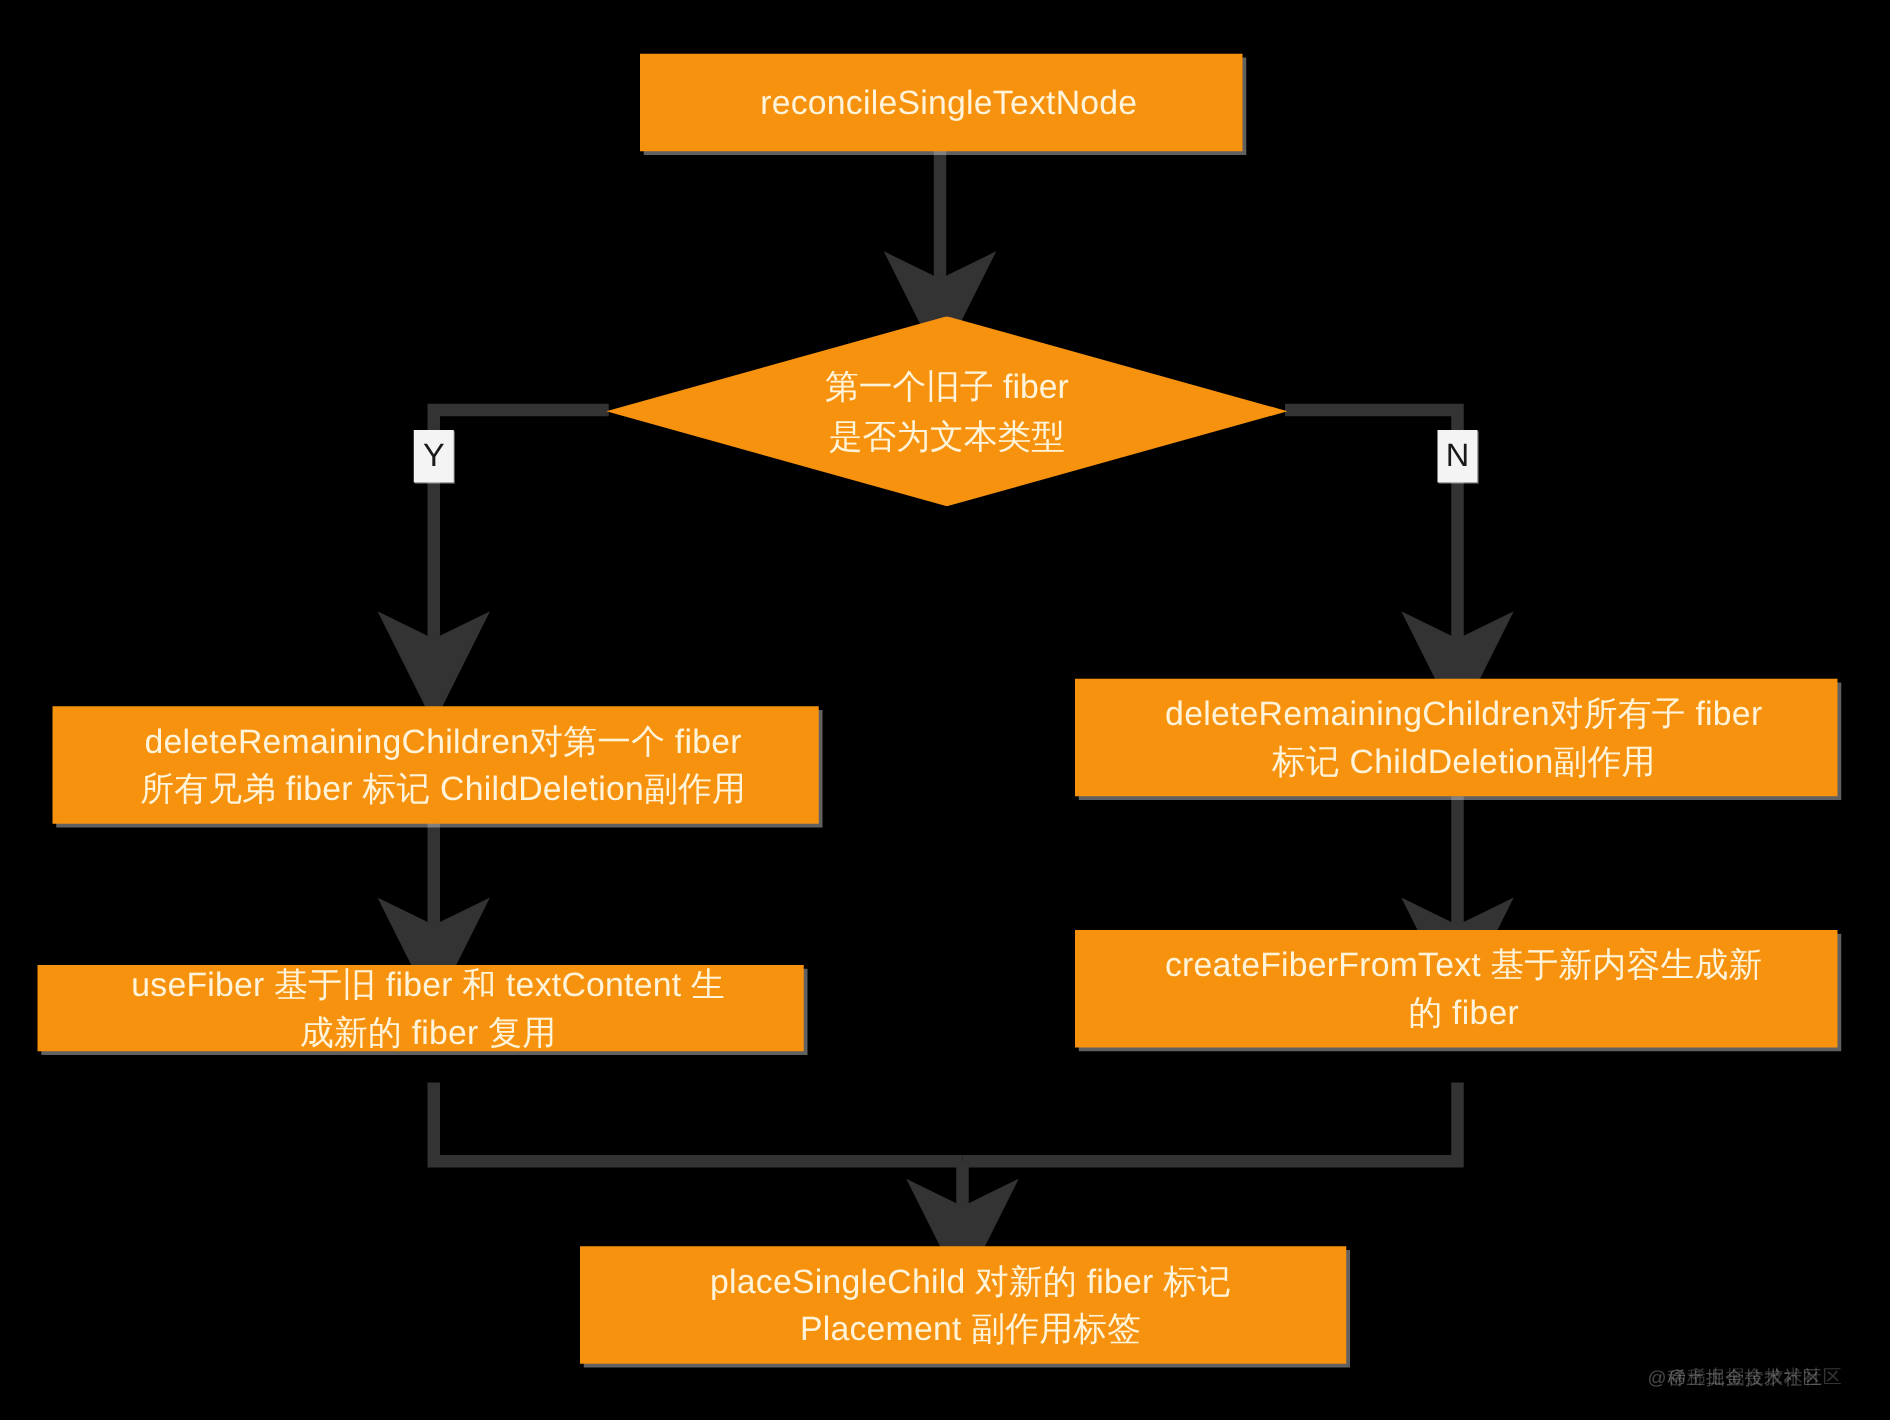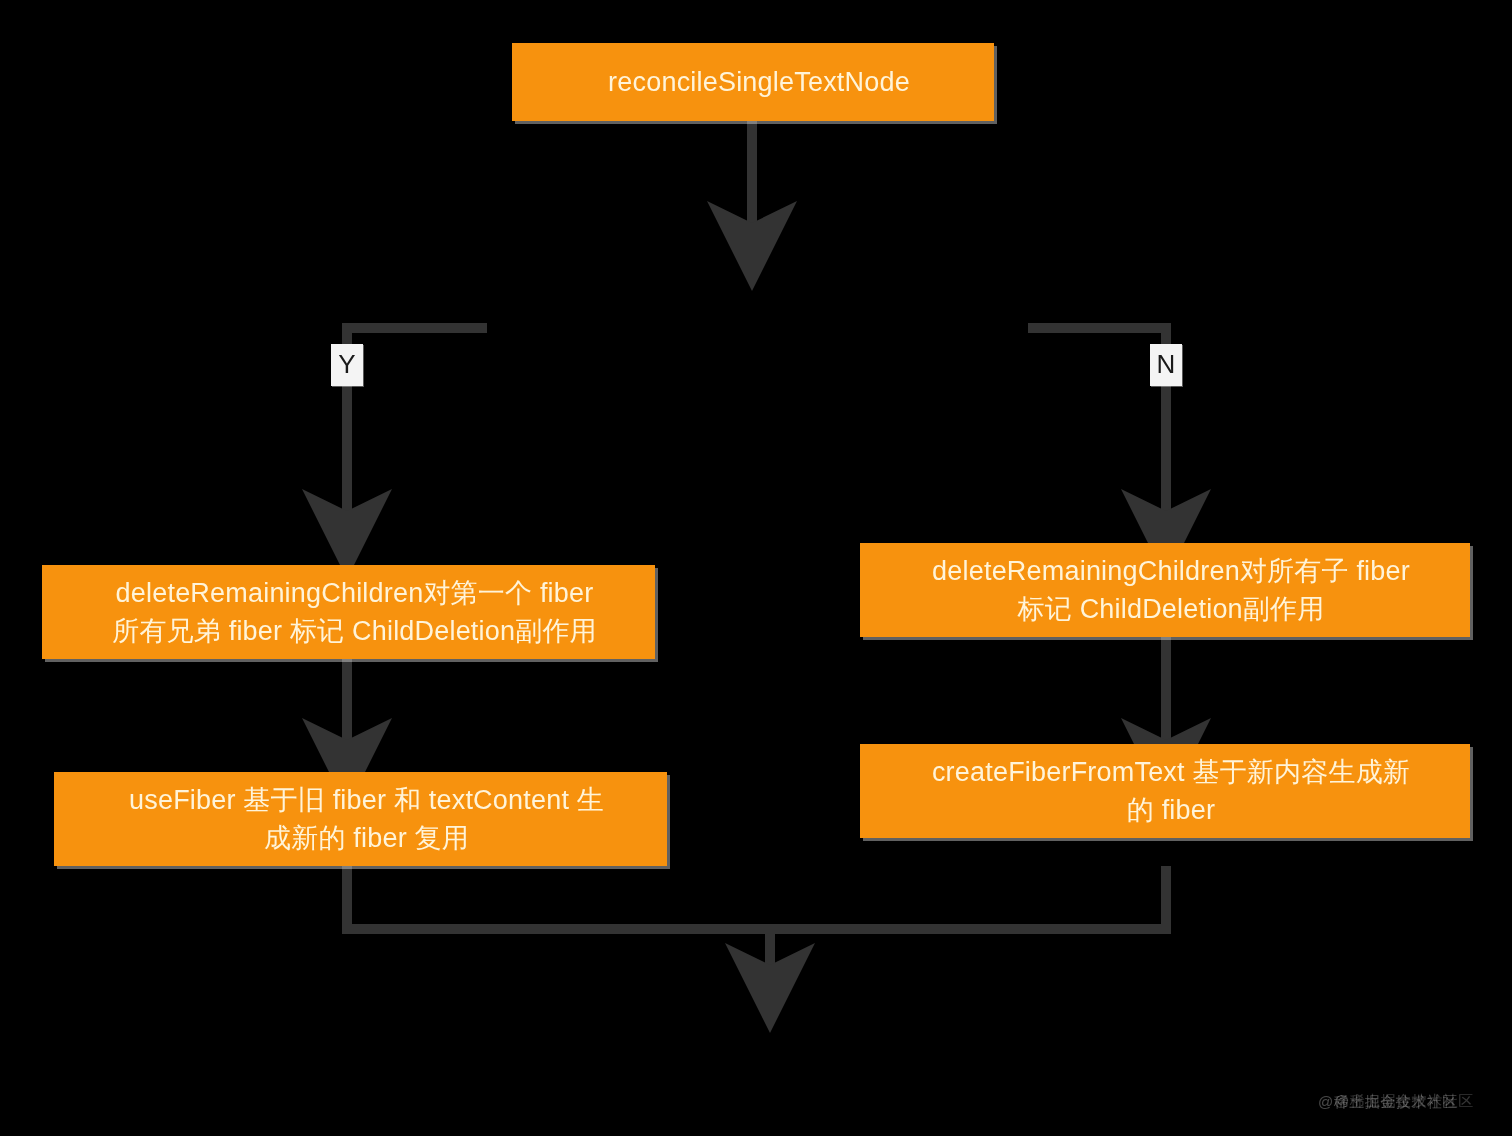--- a/index.html
+++ b/index.html
@@ -134,46 +134,55 @@
 
     <g>
       <path d="M770,929 L770,985" stroke="#333333" stroke-width="10" fill="none" marker-end="url(#arrowhead)"></path>
     </g>
   </svg>
 
   <div class="node" style="left:512px; top:43px; width:482px; height:78px;">
     <div class="node-label single">reconcileSingleTextNode</div>
   </div>
 
+  <div class="diamond" style="left:485px; top:253px; width:545px; height:152px;">
+    <div class="shape"></div>
+    <div class="diamond-label">第一个旧子 fiber
+是否为文本类型</div>
+  </div>
 
   <div class="edge-label" style="left:331px; top:344px;">
     <span>Y</span>
   </div>
 
   <div class="edge-label" style="left:1150px; top:344px;">
     <span>N</span>
   </div>
 
   <div class="node" style="left:42px; top:565px; width:613px; height:94px;">
     <div class="node-label">deleteRemainingChildren对第一个 fiber
 所有兄弟 fiber 标记 ChildDeletion副作用</div>
   </div>
 
   <div class="node" style="left:860px; top:543px; width:610px; height:94px;justify-content:center;">
     <div class="node-label">deleteRemainingChildren对所有子 fiber
 标记 ChildDeletion副作用</div>
   </div>
 
-  <div class="node" style="left:54px; top:772px; width:613px; height:94px;">
+  <div class="node" style="left:30px; top:772px; width:613px; height:69px;">
     <div class="node-label">useFiber 基于旧 fiber 和 textContent 生
 成新的 fiber 复用</div>
   </div>
 
   <div class="node" style="left:860px; top:744px; width:610px; height:94px;">
     <div class="node-label">createFiberFromText 基于新内容生成新
 的 fiber</div>
   </div>
 
+  <div class="node" style="left:464px; top:997px; width:613px; height:94px;">
+    <div class="node-label">placeSingleChild 对新的 fiber 标记
+Placement 副作用标签</div>
+  </div>
 
   <div class="watermark" style="left:1318px; top:1093px;">@稀土掘金技术社区</div>
   <div class="watermark wm2" style="left:1334px; top:1092px;">@稀土掘金技术社区</div>
 
 </div>
 
 </body></html>

